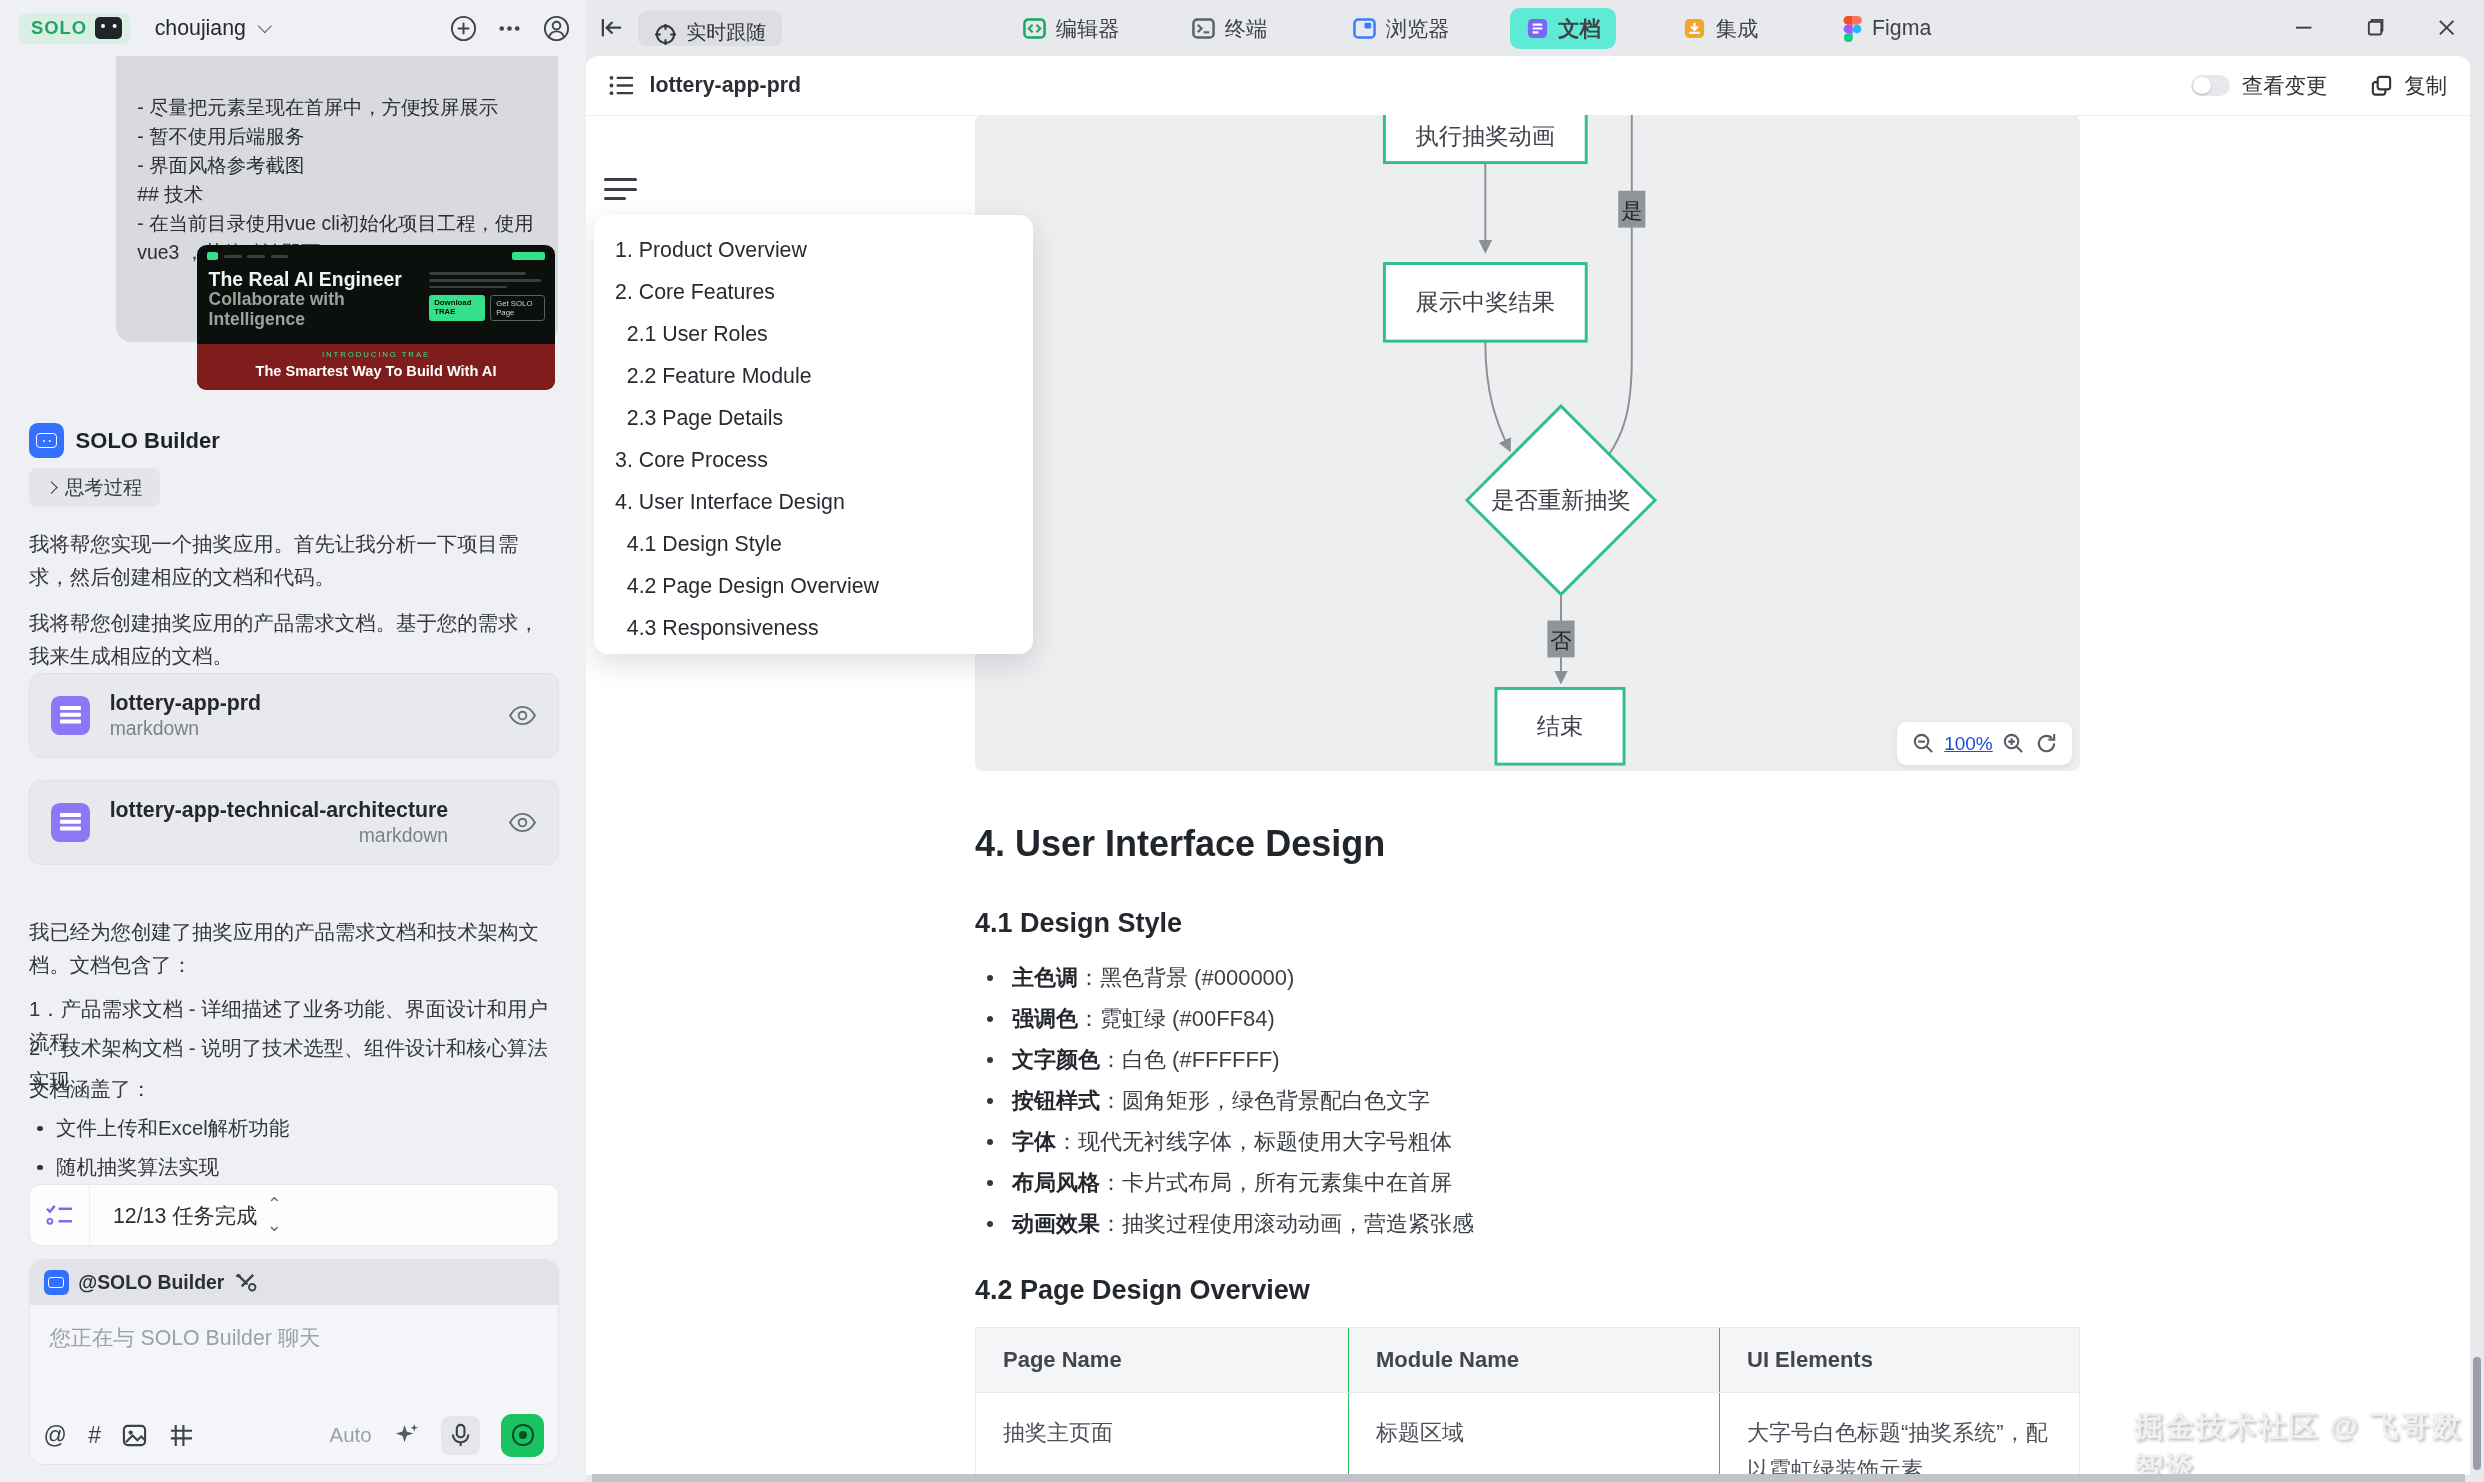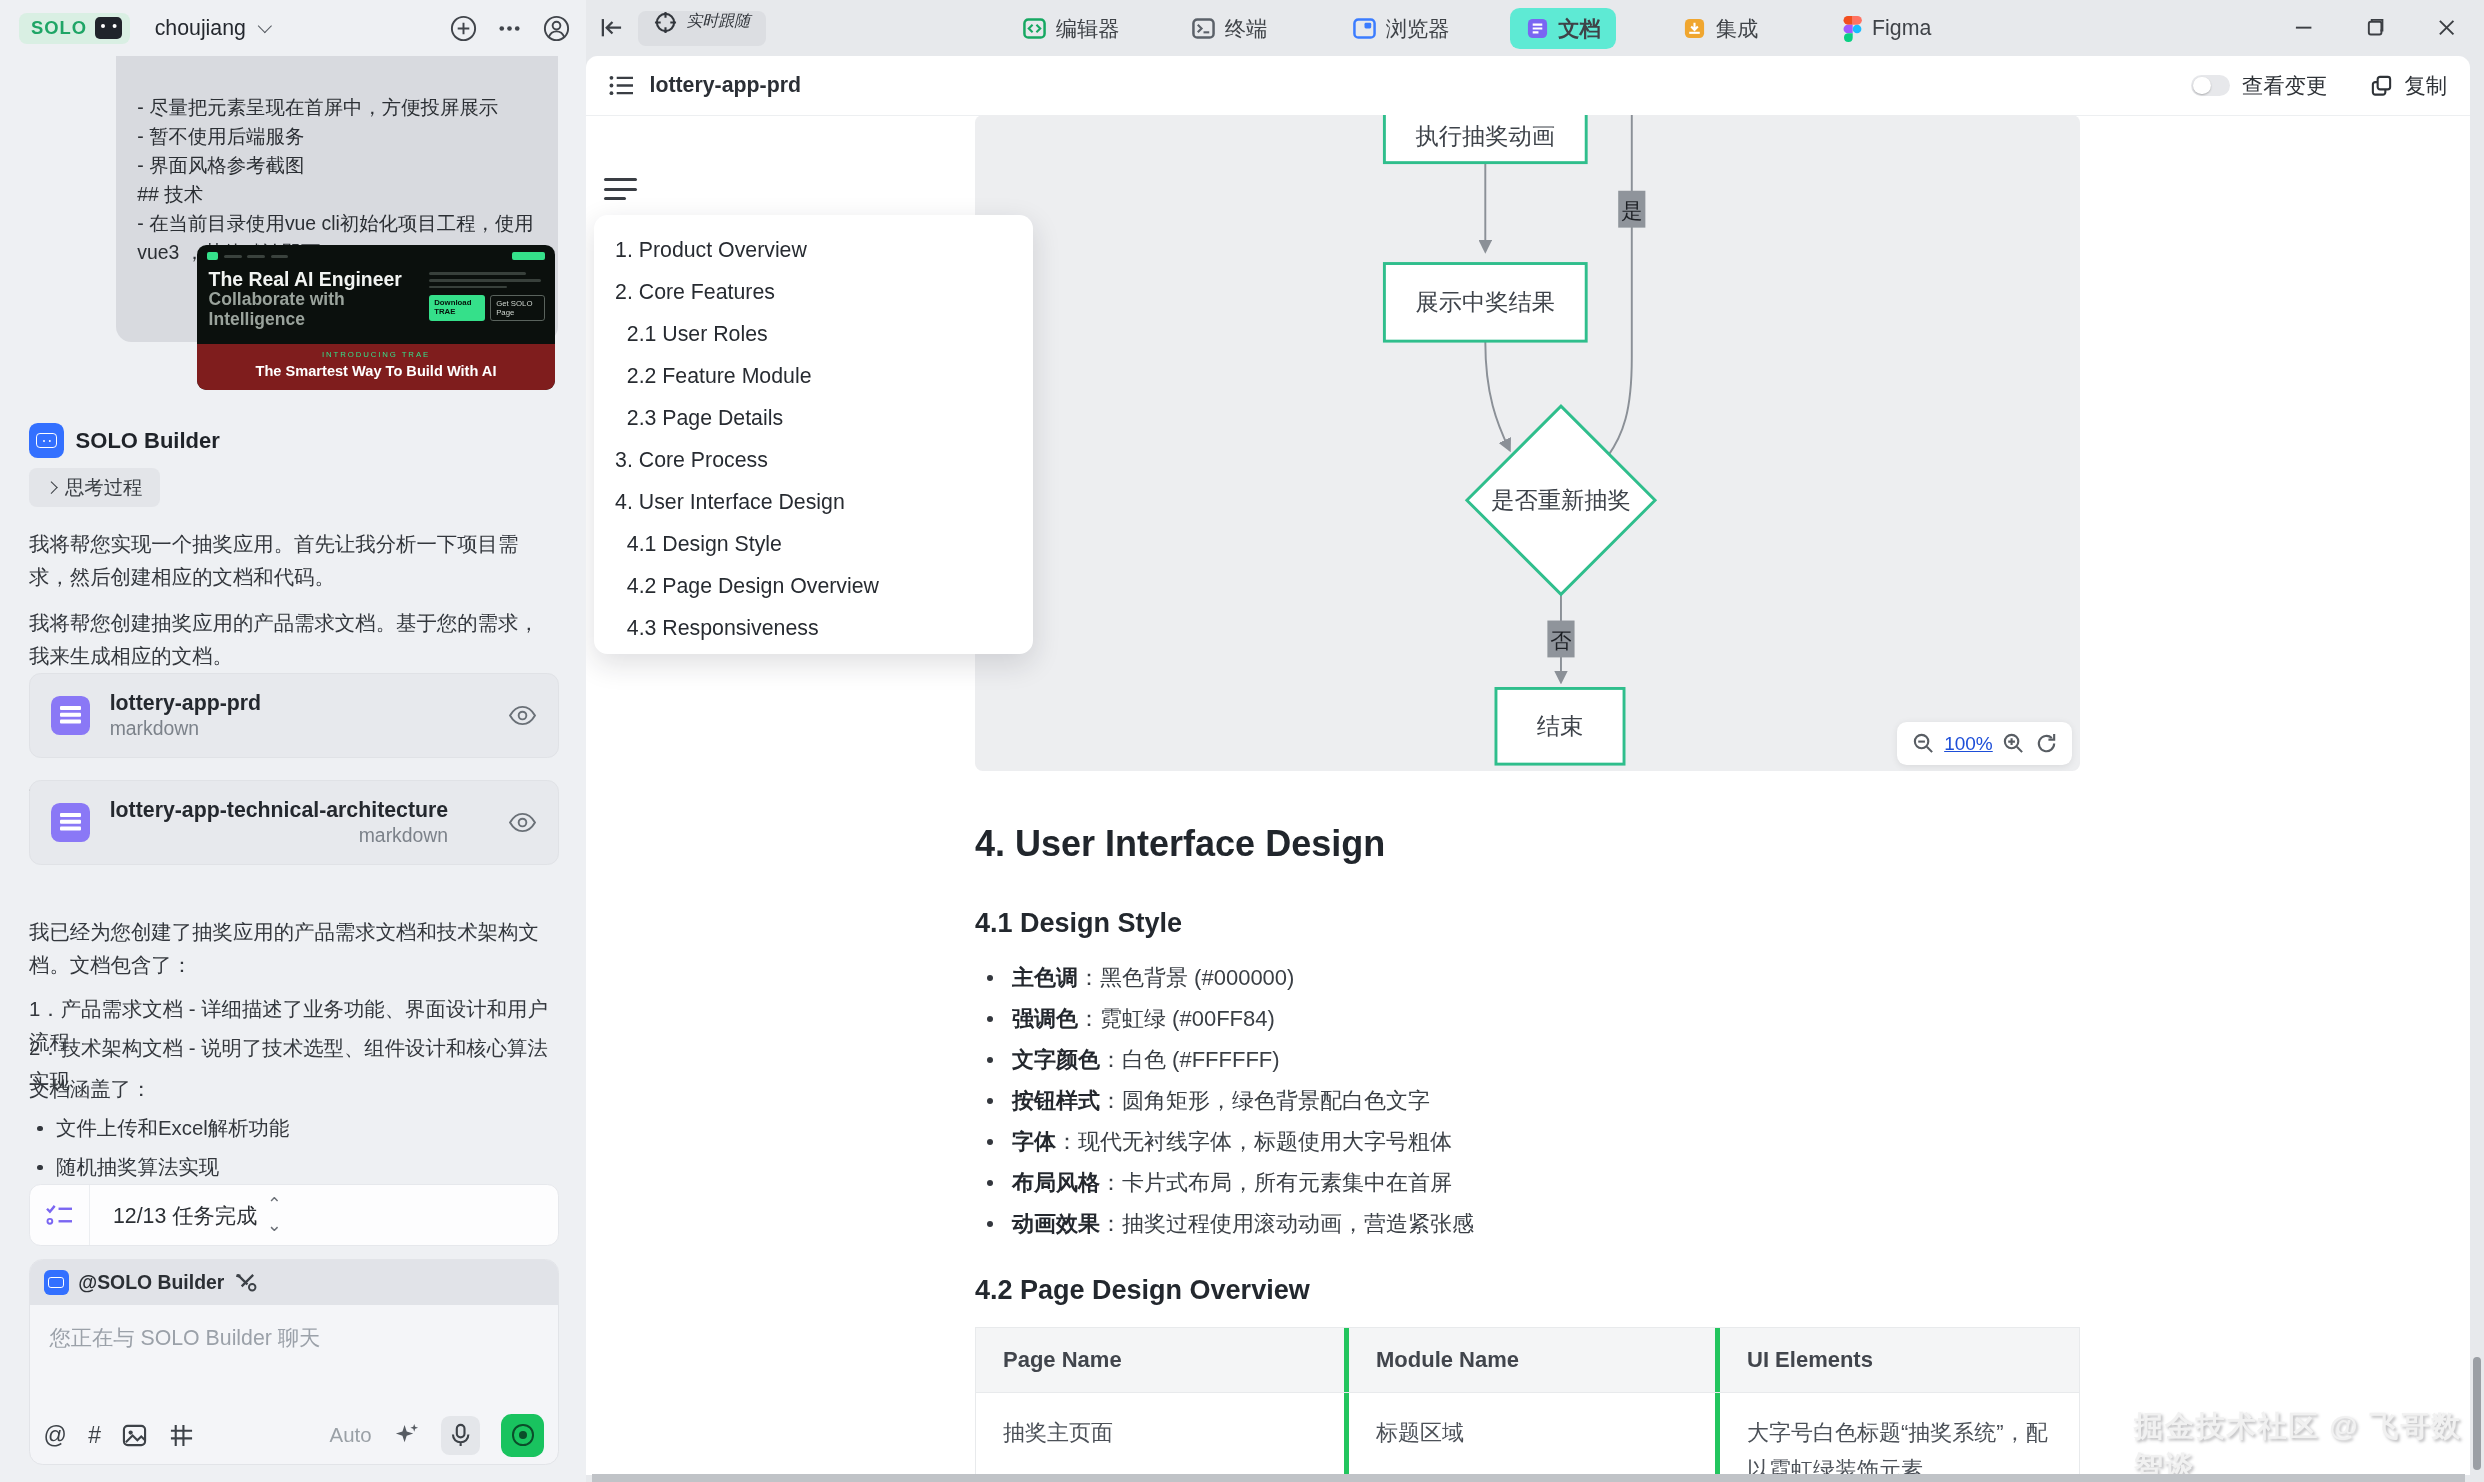--- a/index.html
+++ b/index.html
@@ -67,21 +67,21 @@
   .composer-foot { position:absolute; left:0; right:0; bottom:0; height:58px; display:flex; align-items:center; padding:0 13.6px; gap:21.3px; }
   .cf-glyph { font-size:23px; color:#3d4248; }
   .auto-label { margin-left:auto; font-size:20.4px; color:#9aa0a6; }
   .mic-box { width:39px; height:39px; background:#e4e6ea; border-radius:8.7px; display:flex; align-items:center; justify-content:center; }
   .send-btn { width:43px; height:43px; background:#19c35f; border-radius:10.7px; display:flex; align-items:center; justify-content:center; }
   .send-ring { width:21.3px; height:21.3px; border:2.9px solid #0b4d2a; border-radius:50%; display:flex; align-items:center; justify-content:center; }
   .send-dot { width:7.8px; height:7.8px; background:#0b4d2a; border-radius:50%; }
 
   
   #tabbar { left:586px; top:0; width:1898px; height:56px; background:#e7e9ec; display:flex; align-items:center; z-index:5; }
-  .follow-pill { margin-left:52px; height:35px; background:#dcdee2; border-radius:7.8px; display:flex; align-items:flex-start; gap:9.7px; padding:0 15.5px; font-size:16px; color:#33373d;font-style:italic; }
+  .follow-pill { margin-left:52px; height:35px; background:#dcdee2; border-radius:7.8px; display:flex; align-items:flex-end; gap:9.7px; padding:0 15.5px; font-size:20px; color:#33373d; }
   .tab { position:absolute; top:0; height:56px; display:flex; align-items:center; gap:9.7px; font-size:21.3px; color:#3f4348; }
   .tab-pill { background:#5eead4; border-radius:9.7px; height:41px; top:7.8px; padding:0 15.5px; font-weight:600; }
   .win-btns { position:absolute; right:27px; top:0; height:56px; display:flex; align-items:center; gap:50px; color:#3c3f44; }
 
   
   #doc-panel { left:586px; top:56px; width:1884px; height:1419px; background:#ffffff; border-radius:11.6px 11.6px 0 0; overflow:hidden; z-index:8; }
   .doc-header { height:60px; border-bottom:1px solid #edeff1; display:flex; align-items:center; padding:0 23px; gap:15.5px; }
   .doc-title { font-size:21.3px; font-weight:600; color:#2b2f35; }
   .doc-header-right { margin-left:auto; display:flex; align-items:center; gap:11.6px; }
   .toggle { width:39px; height:21.3px; background:#e7e8eb; border-radius:10.7px; position:relative; }
@@ -98,21 +98,21 @@
   .toc-item { height:42px; line-height:42px; font-size:21.3px; color:#272b31; padding-left:21.3px; white-space:nowrap; }
   .toc-item.lvl-2 { padding-left:33px; }
   .doc-h2 { left:389px; top:767px; font-size:36px; font-weight:600; color:#21262c; }
   .doc-h3 { left:389px; font-size:27px; font-weight:600; color:#23282e; }
   .style-list { left:389px; top:901px; width:1105px; list-style:none; }
   .style-item { height:41px; line-height:41px; font-size:22px; color:#3a3f45; padding-left:37px; position:relative; }
   .style-item::before { content:""; position:absolute; left:11.6px; top:17.5px; width:6.8px; height:6.8px; border-radius:50%; background:#33373d; }
   .style-label { font-weight:700; color:#24282e; }
   .doc-table { left:389px; top:1271px; width:1105px; border:1px solid #e8eaec; border-bottom:none; }
   .tr { display:flex; }
-  .th,.td { padding:0 27px; border-right:5px solid #22c55e; }
+  .th,.td { padding:0 27px; border-right:1px solid #22c55e; }
   .th:last-child,.td:last-child { border-right:none; }
   .col-a { width:373px; flex:none; } .col-b { width:371px; flex:none; } .col-c { width:362px; flex:none; }
   .thead { background:#f4f5f6; height:64px; align-items:center; }
   .th { font-size:22px; font-weight:600; color:#41454c; display:flex; align-items:center; height:100%; }
   .tbody { background:#fff; border-top:1px solid #e8eaec; }
   .td { font-size:22px; color:#4c5158; line-height:37px; padding-top:21.3px; padding-bottom:17.5px; }
   .watermark { left:1548px; top:1351px; font-size:29px; font-weight:700; color:#f1f1f1; text-shadow:1.9px 1.9px 2.9px rgba(70,70,75,.35); letter-spacing:1.9px; }
 
   .bottom-strip { left:592px; top:1474px; width:1873px; height:8.7px; background:#c0c3c7; z-index:20; }
   .v-scroll { left:2473px; top:1357px; width:7.8px; height:113px; background:#9b9fa5; border-radius:3.9px; z-index:20; }

